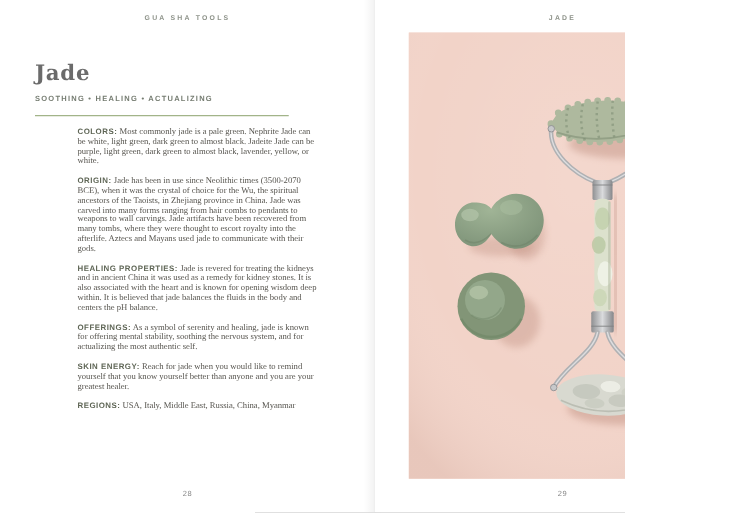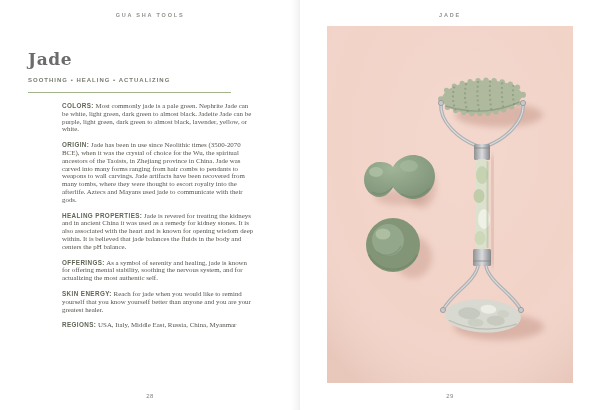--- a/index.html
+++ b/index.html
@@ -1,16 +1,16 @@
 <!DOCTYPE html>
 <html><head>
 <meta charset="utf-8">
 <style>
   html,body{margin:0;padding:0;background:#ffffff;}
-  .spread{position:relative;width:600px;height:410px;background:#737373;overflow:hidden;
+  .spread{position:relative;width:500px;height:410px;background:#737373;overflow:hidden;
           font-family:"Liberation Serif",serif;}
   .page{position:absolute;top:0;width:300px;height:410px;background:#ffffff;}
   .page-left{left:0;}
   .page-right{left:300px;}
   .gutter{position:absolute;top:0;left:291px;width:18px;height:410px;pointer-events:none;
           background:linear-gradient(90deg,rgba(0,0,0,0) 0%,rgba(0,0,0,0.045) 42%,rgba(0,0,0,0.07) 50%,rgba(0,0,0,0.03) 60%,rgba(0,0,0,0) 100%);}
   .running-head{position:absolute;top:12px;left:0;width:100%;text-align:center;
           font-family:"Liberation Sans",sans-serif;font-size:5.5px;letter-spacing:1.8px;
           color:#8e938a;font-weight:bold;}
   .title{position:absolute;left:28px;top:49px;margin:0;font-family:"DejaVu Serif",serif;

